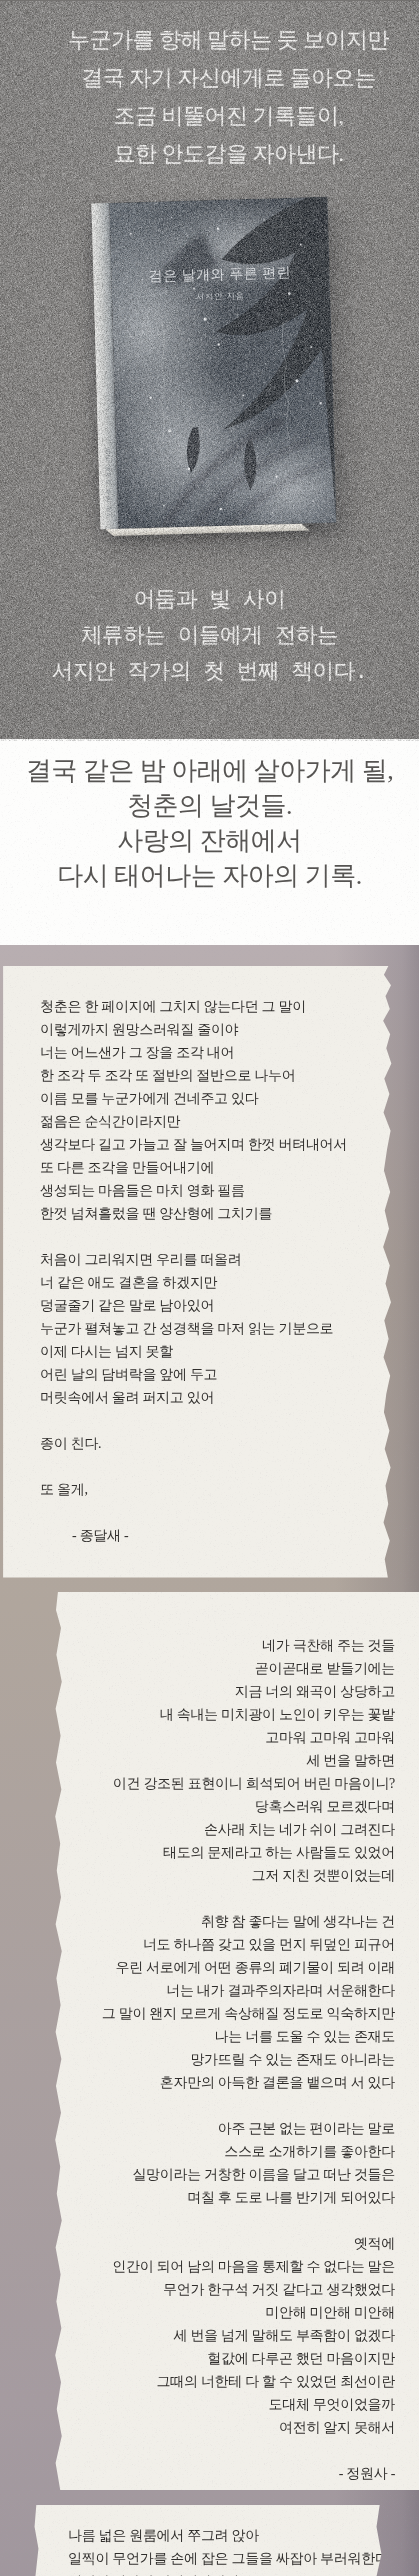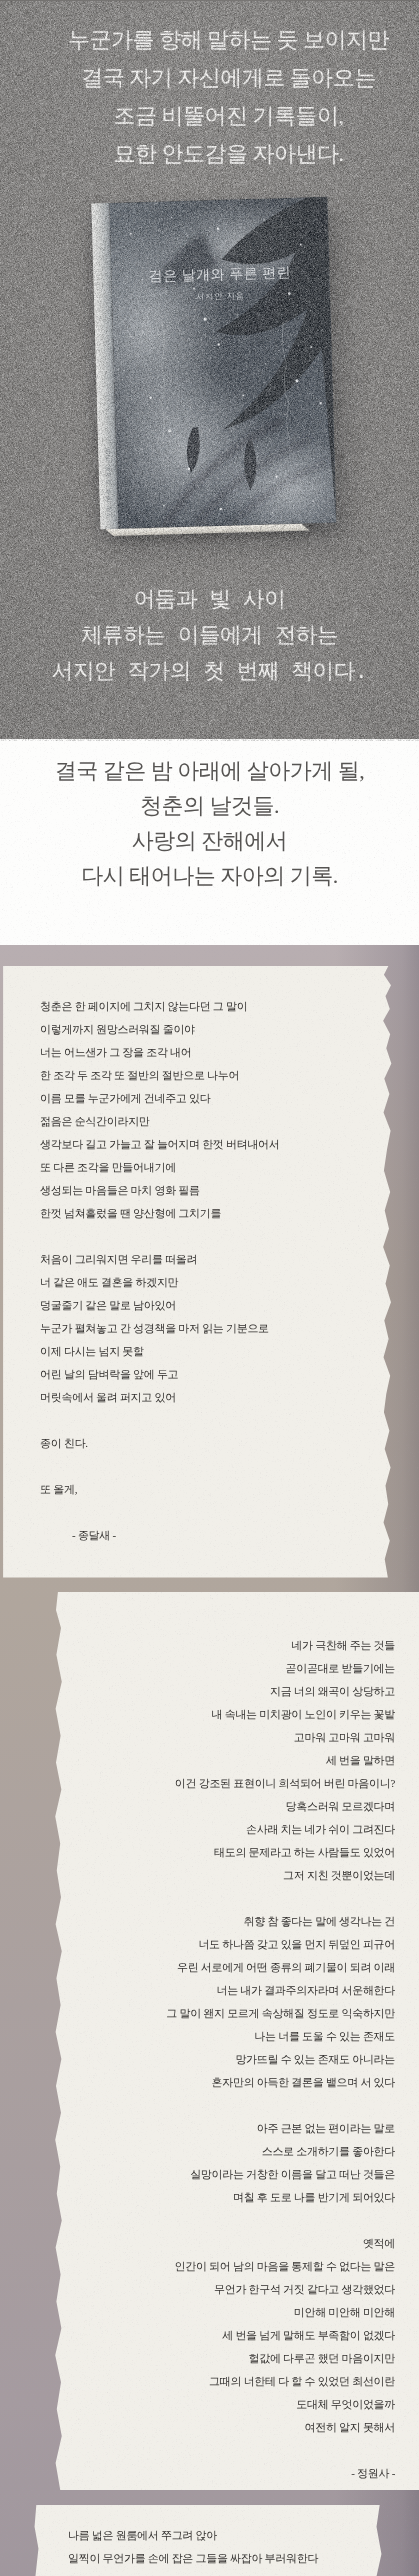--- a/index.html
+++ b/index.html
@@ -60,36 +60,36 @@
     transform:skewX(48deg);transform-origin:top left;
     box-shadow:0 3.1px 7.2px rgba(0,0,0,.35);
   }
   
   .section-b{
     position:absolute;left:0;top:739px;width:419px;height:206px;
     background:#fdfdfc;
   }
   .summary{
     position:absolute;left:0;top:14.4px;width:419px;text-align:center;
-    color:#565452;font-size:22px;line-height:35px;letter-spacing:-0.5px;
+    color:#565452;font-size:26px;line-height:35px;letter-spacing:-0.5px;
   }
   
   .section-c{
     position:absolute;left:0;top:945px;width:419px;height:2648px;
     background:linear-gradient(180deg,
       #b8aeb1 0%, #b3a89e 12%, #b0a69d 25%, #aaa09f 40%,
       #a59ba0 55%, #9b929b 70%, #8e8791 85%, #827d88 100%);
   }
   .section-c .right-shade{
     position:absolute;inset:0;pointer-events:none;
     background:linear-gradient(90deg, rgba(0,0,0,0) 80%, rgba(70,64,82,.18) 96%, rgba(60,55,72,.28) 100%);
   }
   .paper{
     position:absolute;background:#f1efe9;color:#2f2d2b;
-    font-size:11px;letter-spacing:-0.3px;
+    font-size:14px;letter-spacing:-0.3px;
   }
   .paper .pline{height:23px;line-height:23px;white-space:nowrap;}
   .paper .sig{margin-top:23px;height:23px;line-height:23px;margin-left:32px;}
   #paper-1{
     left:3.1px;top:20.6px;width:391px;height:612px;
     padding:29px 15.5px 0 37px;box-sizing:border-box;
     clip-path:polygon(0% 0%,98.6% 0%,97.4% 1.5%,99.2% 3.2%,97.8% 5%,98.9% 7.1%,97.2% 9%,99% 11.2%,98% 13.5%,99.3% 16%,97.5% 18.5%,98.8% 21%,97.3% 24%,99.1% 27%,98.2% 30%,97.4% 33.5%,99% 37%,97.6% 40%,98.7% 43%,97.2% 46%,98.9% 49%,97.8% 52%,99.2% 55%,97.5% 58%,98.6% 61%,97.3% 64%,99% 67%,98% 70%,97.4% 73%,98.8% 76%,97.6% 79%,99.1% 82%,97.8% 85%,98.5% 88%,97.3% 91%,98.9% 94%,97.6% 97%,98.4% 100%,0% 100%);
   }
   #paper-2{
     left:51px;top:647px;width:384px;height:898px;

